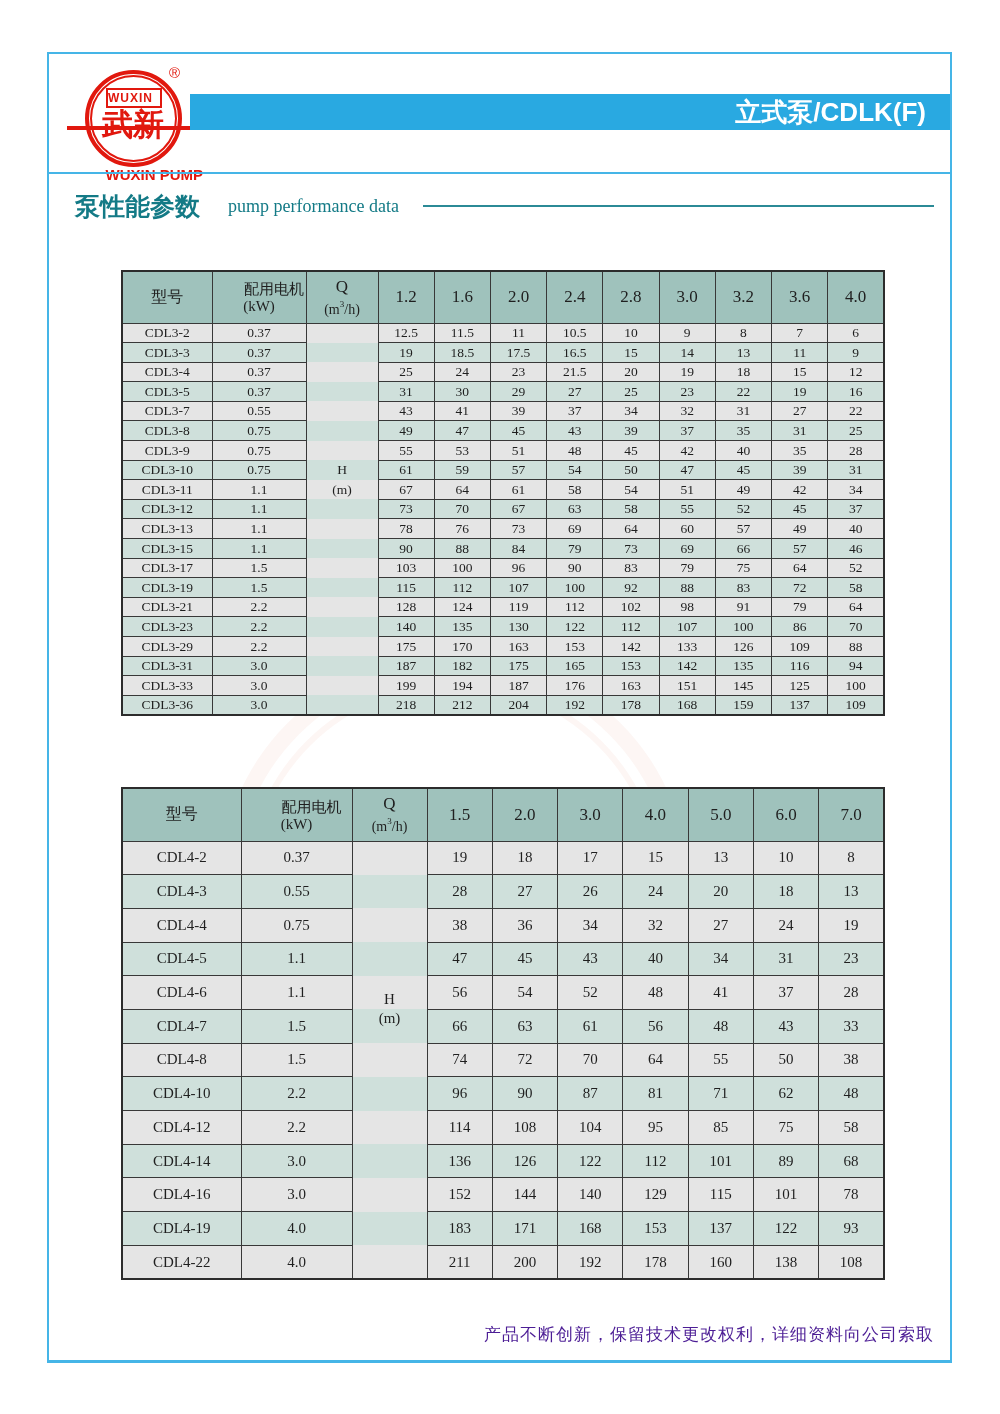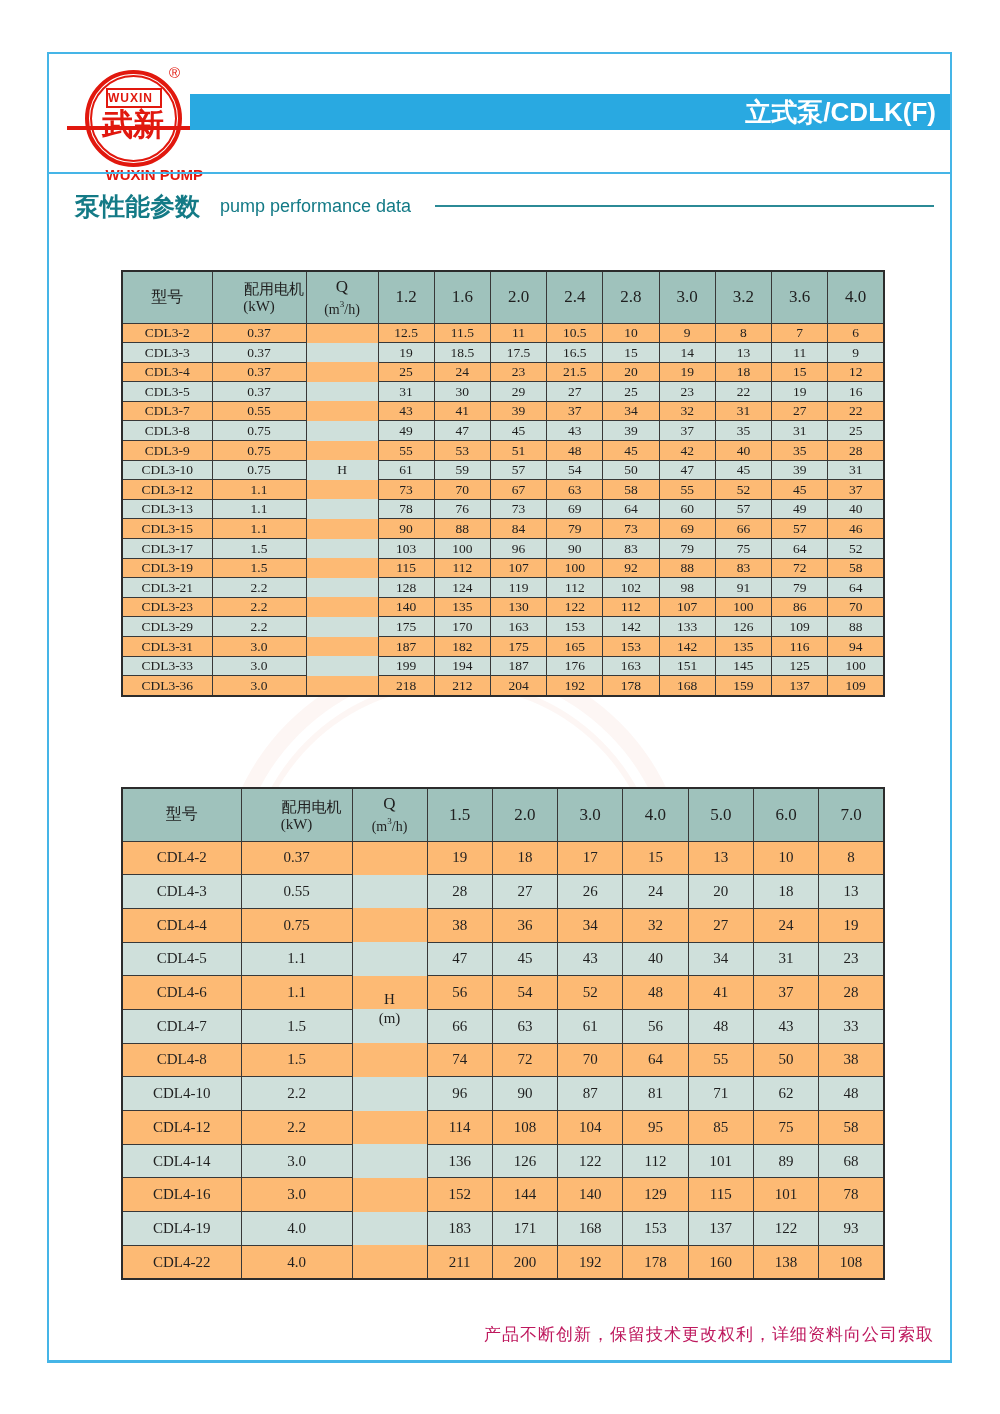--- a/index.html
+++ b/index.html
@@ -33,40 +33,40 @@
   }
   .logo-reg{position:absolute;left:106px;top:-2px;color:#e1180e;font-size:15px;font-family:"Liberation Sans",sans-serif;}
   .logo-caption{
     position:absolute;left:0px;top:100px;width:140px;text-align:right;color:#e1180e;
     font-family:"Liberation Sans",sans-serif;font-weight:bold;font-size:15px;letter-spacing:0px;
   }
   
   .title-bar{
     position:absolute;left:141px;right:0;top:40px;height:36px;background:#29a9e1;
     color:#ffffff;font-family:"Liberation Sans",sans-serif;font-weight:bold;
-    font-size:26px;line-height:36px;text-align:right;padding-right:14px;
+    font-size:26px;line-height:36px;text-align:right;padding-right:24px;
   }
   .header-divider{position:absolute;left:0;right:0;top:118px;height:2px;background:#45b5e7;}
   
   .section-title{
     position:absolute;left:26px;right:16px;top:136px;height:32px;
     display:flex;align-items:center;color:#137a86;
   }
   .section-title .cn{font-size:25px;font-weight:bold;font-family:"Liberation Sans",sans-serif;}
-  .section-title .en{font-size:18px;margin-left:20px;font-family:Liberation Sans, sans-serif;}
+  .section-title .en{font-size:18px;margin-left:28px;font-family:Liberation Serif, serif;}
   .section-title .rule{flex:1;height:2px;background:#2b8a96;margin-left:24px;}
   
   .watermark{position:absolute;left:170px;top:600px;width:470px;height:470px;opacity:0.05;pointer-events:none;}
   .watermark .ring{position:absolute;left:0;top:0;right:0;bottom:0;border-radius:50%;border:16px solid #d24a20;}
   .watermark .ring2{position:absolute;left:26px;top:26px;right:26px;bottom:26px;border-radius:50%;border:6px solid #d24a20;}
   .watermark .bar{position:absolute;left:-40px;right:-40px;top:226px;height:16px;background:#d24a20;}
   
   table.ptable{
     position:absolute;left:72px;border-collapse:collapse;table-layout:fixed;width:764px;
-    border:2px solid #2c2c2c;color:#1f1f1f;background:#fdba74;
+    border:2px solid #2c2c2c;color:#1f1f1f;background:#e5e5e5;
   }
   .t1{top:216px;}
   .t2{top:733px;}
   .ptable th,.ptable td{border:1px solid #383838;text-align:center;padding:0;overflow:hidden;}
   .ptable thead th{background:#9fc2bc;font-weight:normal;}
   .t1 thead tr{height:52px;}
   .t2 thead tr{height:53px;}
   .t1 tbody td{height:18.6px;font-size:13.5px;line-height:1;}
   .t2 tbody td{height:32.7px;font-size:15px;}
   .ptable tbody tr:nth-child(even){background:#cfe0db;}
@@ -77,21 +77,21 @@
   .h-q .q-unit{font-size:14px;line-height:16px;}
   .h-q sup{font-size:9px;position:relative;top:-1px;}
   .h-flow{font-size:17px;}
   .t1 .col-model{width:90px;} .t1 .col-motor{width:94px;} .t1 .col-q{width:72px;}
   .t2 .col-model{width:119px;} .t2 .col-motor{width:111px;} .t2 .col-q{width:75px;}
   td.qcol{border-top:none;border-bottom:none;font-size:15px;}
   .t2 td.q-h{vertical-align:bottom;padding-bottom:1px;}
   .t2 td.q-m{vertical-align:top;padding-top:1px;}
   
   .footer-note{
-    position:absolute;right:16px;bottom:14px;color:#be185d;
+    position:absolute;right:16px;bottom:14px;color:#4c1d95;
     font-family:"Liberation Sans",sans-serif;font-size:17px;letter-spacing:1px;
   }
 </style>
 </head>
 <body>
 
 <div class="frame">
 
   <div class="logo-block">
     <div class="logo-circle">
@@ -258,20 +258,34 @@
           <td class="c-val">59</td>
           <td class="c-val">57</td>
           <td class="c-val">54</td>
           <td class="c-val">50</td>
           <td class="c-val">47</td>
           <td class="c-val">45</td>
           <td class="c-val">39</td>
           <td class="c-val">31</td>
         </tr>
         <tr>
+          <td class="c-model">CDL3-11</td>
+          <td class="c-kw">1.1</td>
+          <td class="qcol q-m">(m)</td>
+          <td class="c-val">67</td>
+          <td class="c-val">64</td>
+          <td class="c-val">61</td>
+          <td class="c-val">58</td>
+          <td class="c-val">54</td>
+          <td class="c-val">51</td>
+          <td class="c-val">49</td>
+          <td class="c-val">42</td>
+          <td class="c-val">34</td>
+        </tr>
+        <tr>
           <td class="c-model">CDL3-12</td>
           <td class="c-kw">1.1</td>
           <td class="qcol"></td>
           <td class="c-val">73</td>
           <td class="c-val">70</td>
           <td class="c-val">67</td>
           <td class="c-val">63</td>
           <td class="c-val">58</td>
           <td class="c-val">55</td>
           <td class="c-val">52</td>

